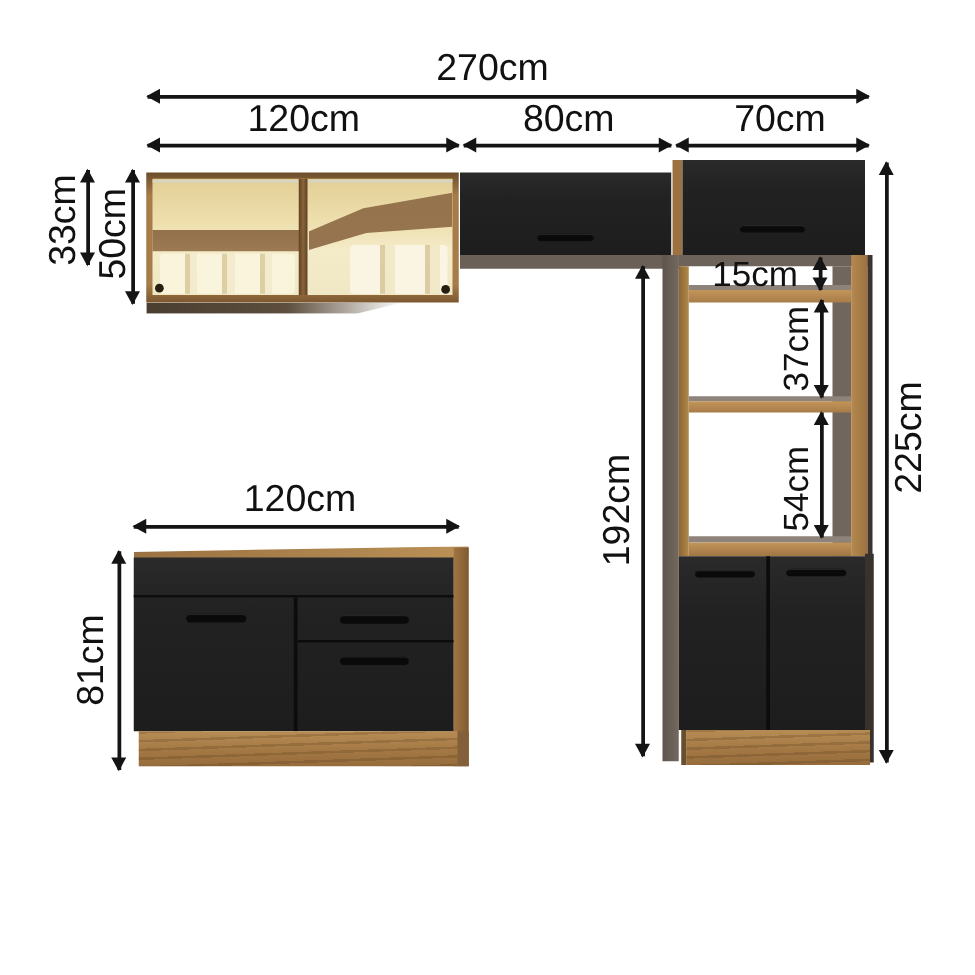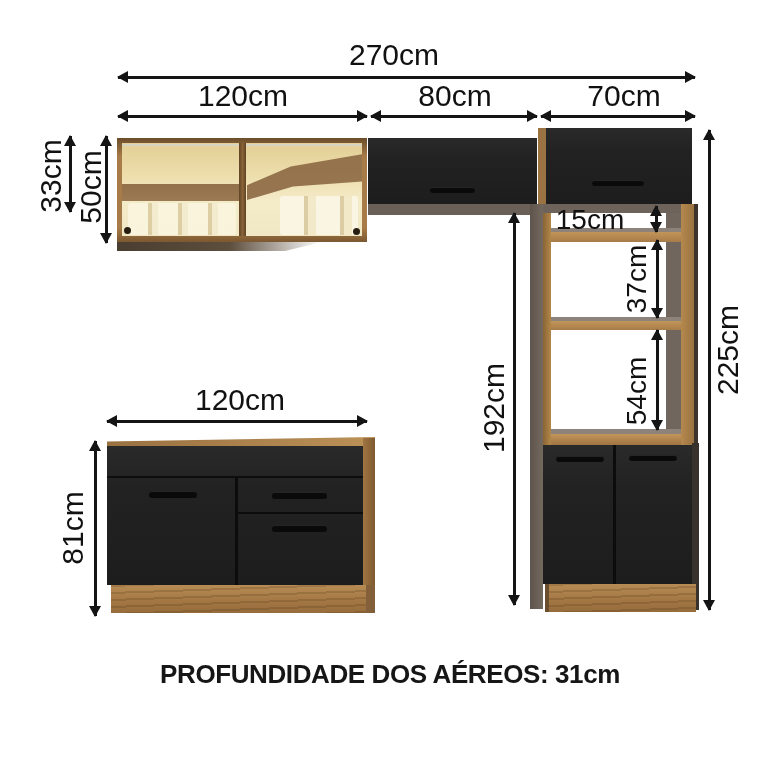--- a/index.html
+++ b/index.html
@@ -107,25 +107,24 @@
   <div class="varrow" style="left:708px;top:130px;height:480px;"></div>
   <div class="harrow" style="left:107px;top:420px;width:260px;"></div>
   <div class="varrow" style="left:94px;top:441px;height:175px;"></div>
 
   <div class="dim" style="left:394px;top:55px;">270cm</div>
   <div class="dim" style="left:243px;top:96px;">120cm</div>
   <div class="dim" style="left:455px;top:96px;">80cm</div>
   <div class="dim" style="left:624px;top:96px;">70cm</div>
   <div class="dim rot" style="left:51px;top:176px;">33cm</div>
   <div class="dim rot" style="left:91px;top:187px;">50cm</div>
-  <div class="dim small" style="left:590px;top:220px;">15cm</div>
+  <div class="dim small" style="left:604px;top:220px;">15cm</div>
   <div class="dim small rot" style="left:637px;top:279px;">37cm</div>
   <div class="dim small rot" style="left:637px;top:391px;">54cm</div>
   <div class="dim rot" style="left:494px;top:408px;">192cm</div>
   <div class="dim rot" style="left:728px;top:350px;">225cm</div>
   <div class="dim" style="left:240px;top:400px;">120cm</div>
   <div class="dim rot" style="left:73px;top:528px;">81cm</div>
 
   <div class="footer">
-    <div>PROFUNDIDADE DOS AÉREOS: 31cm</div>
   </div>
 
 </div>
 
 </body></html>

